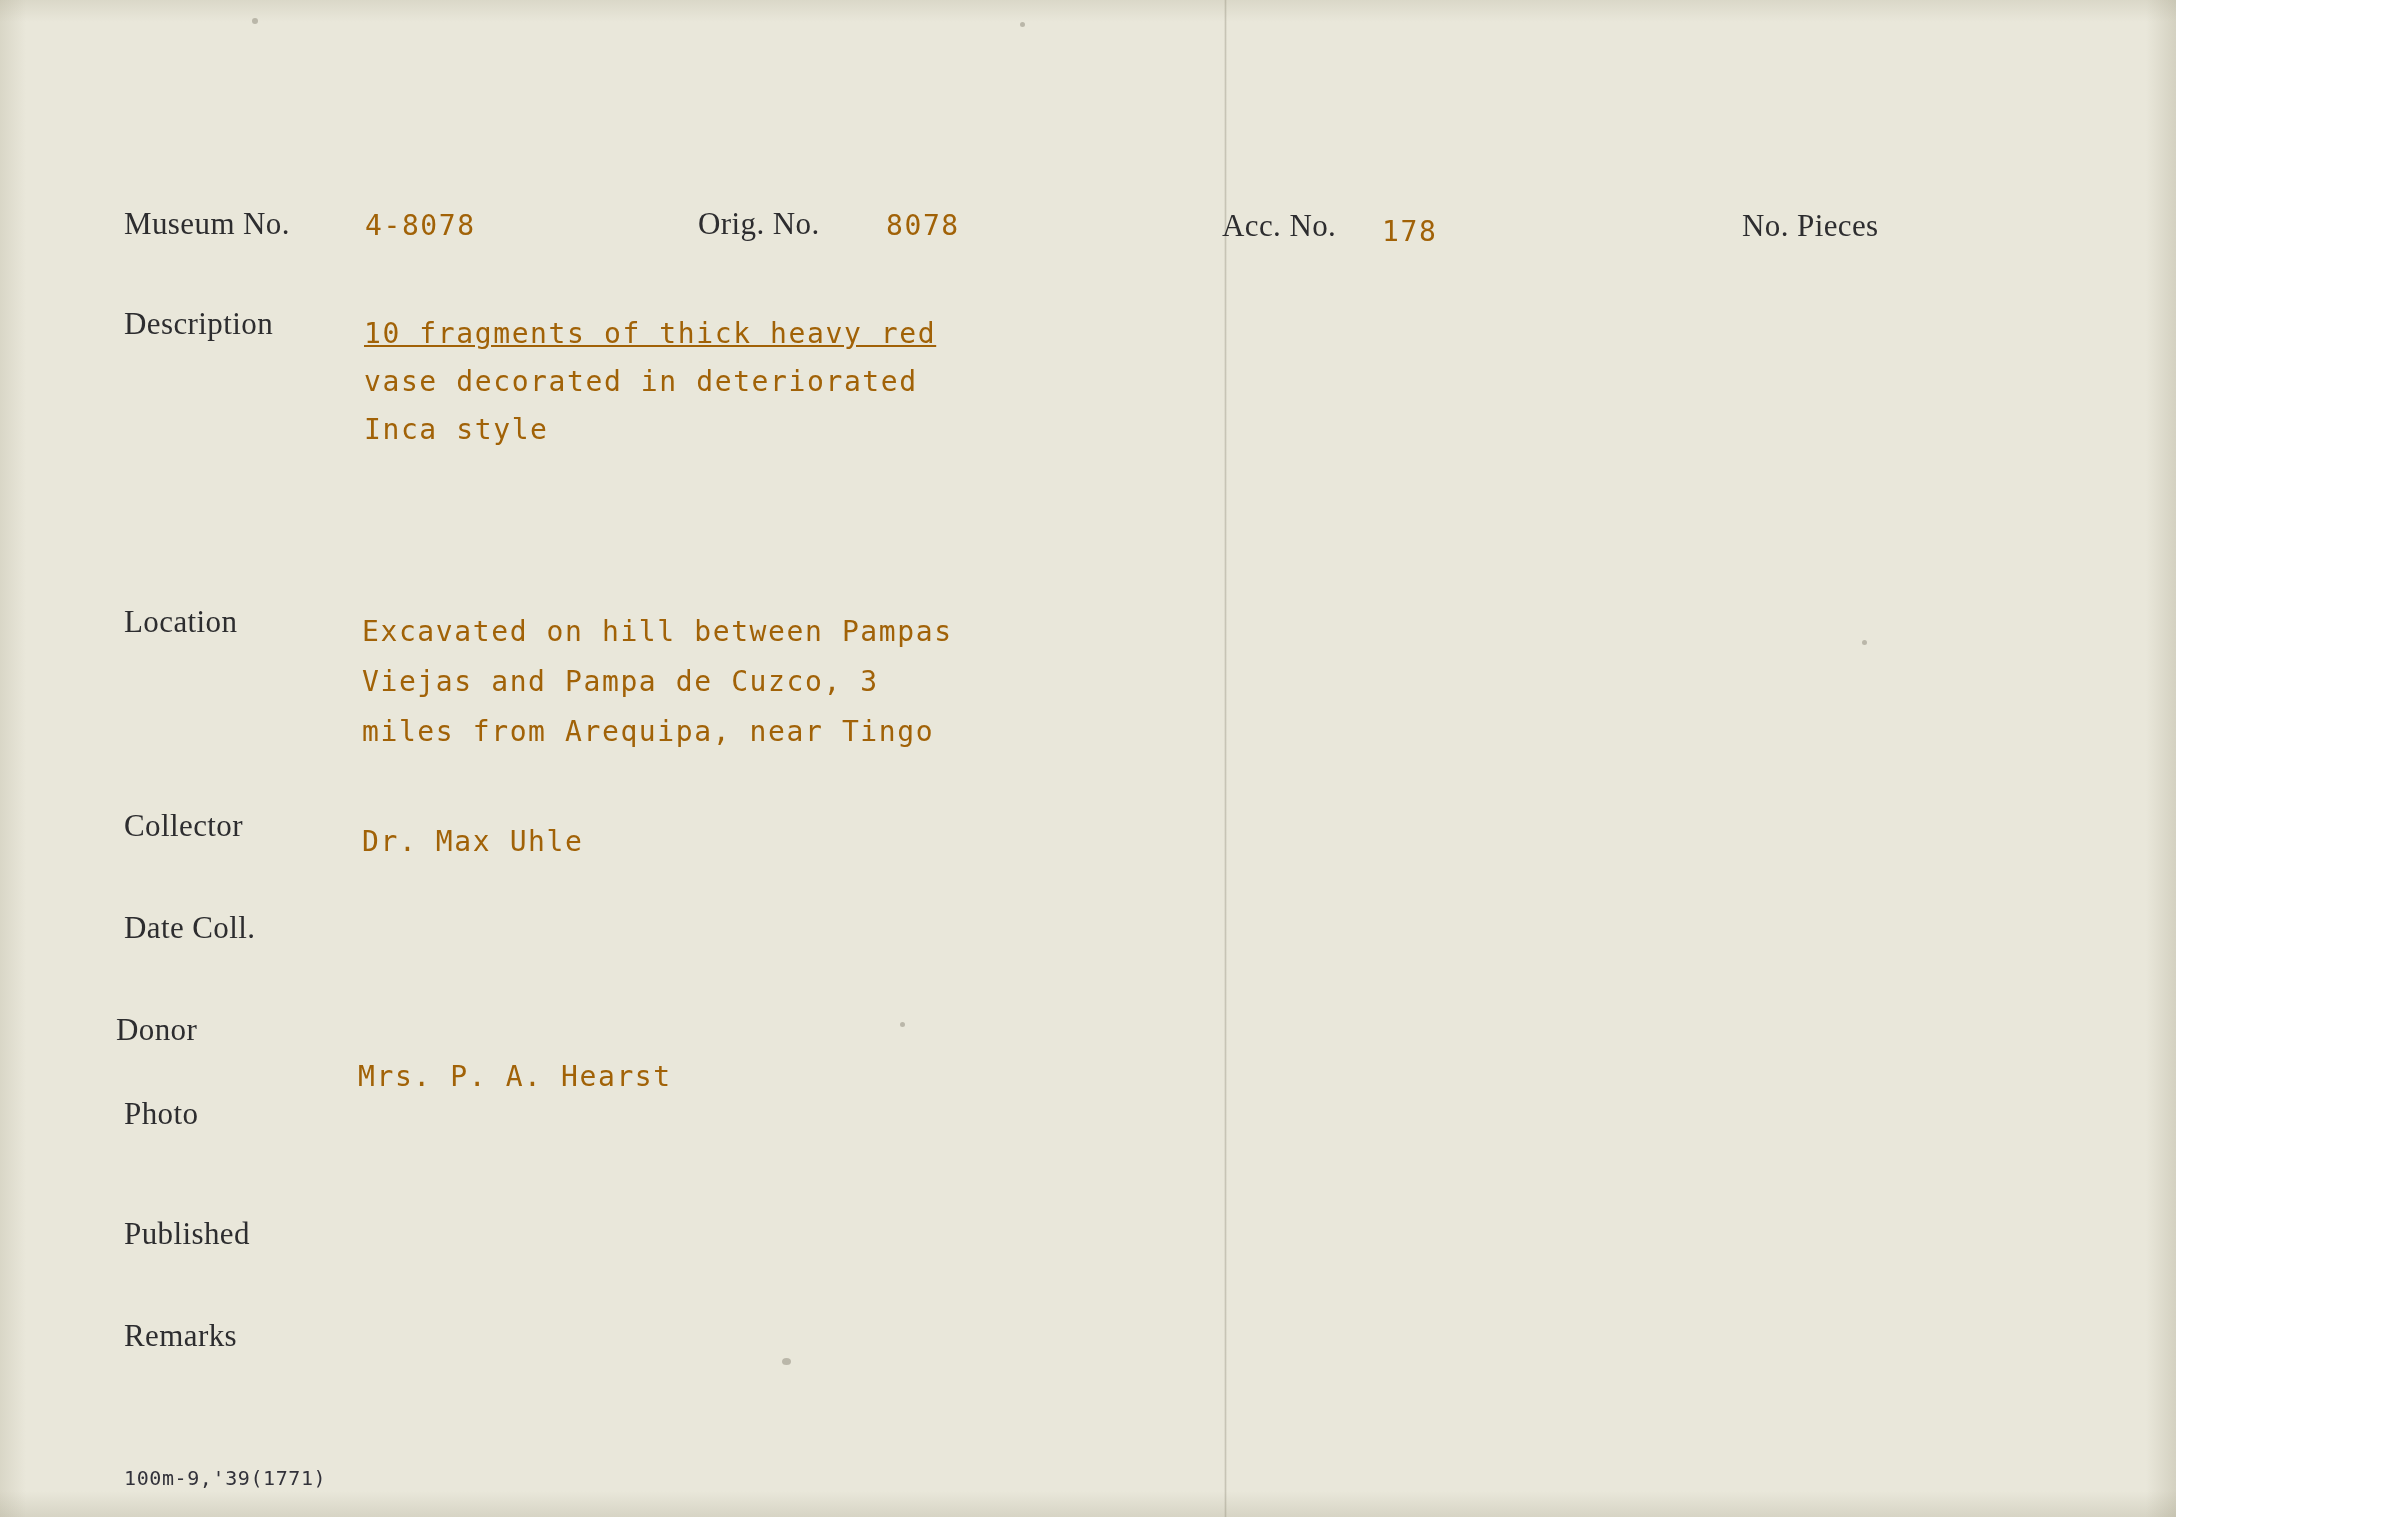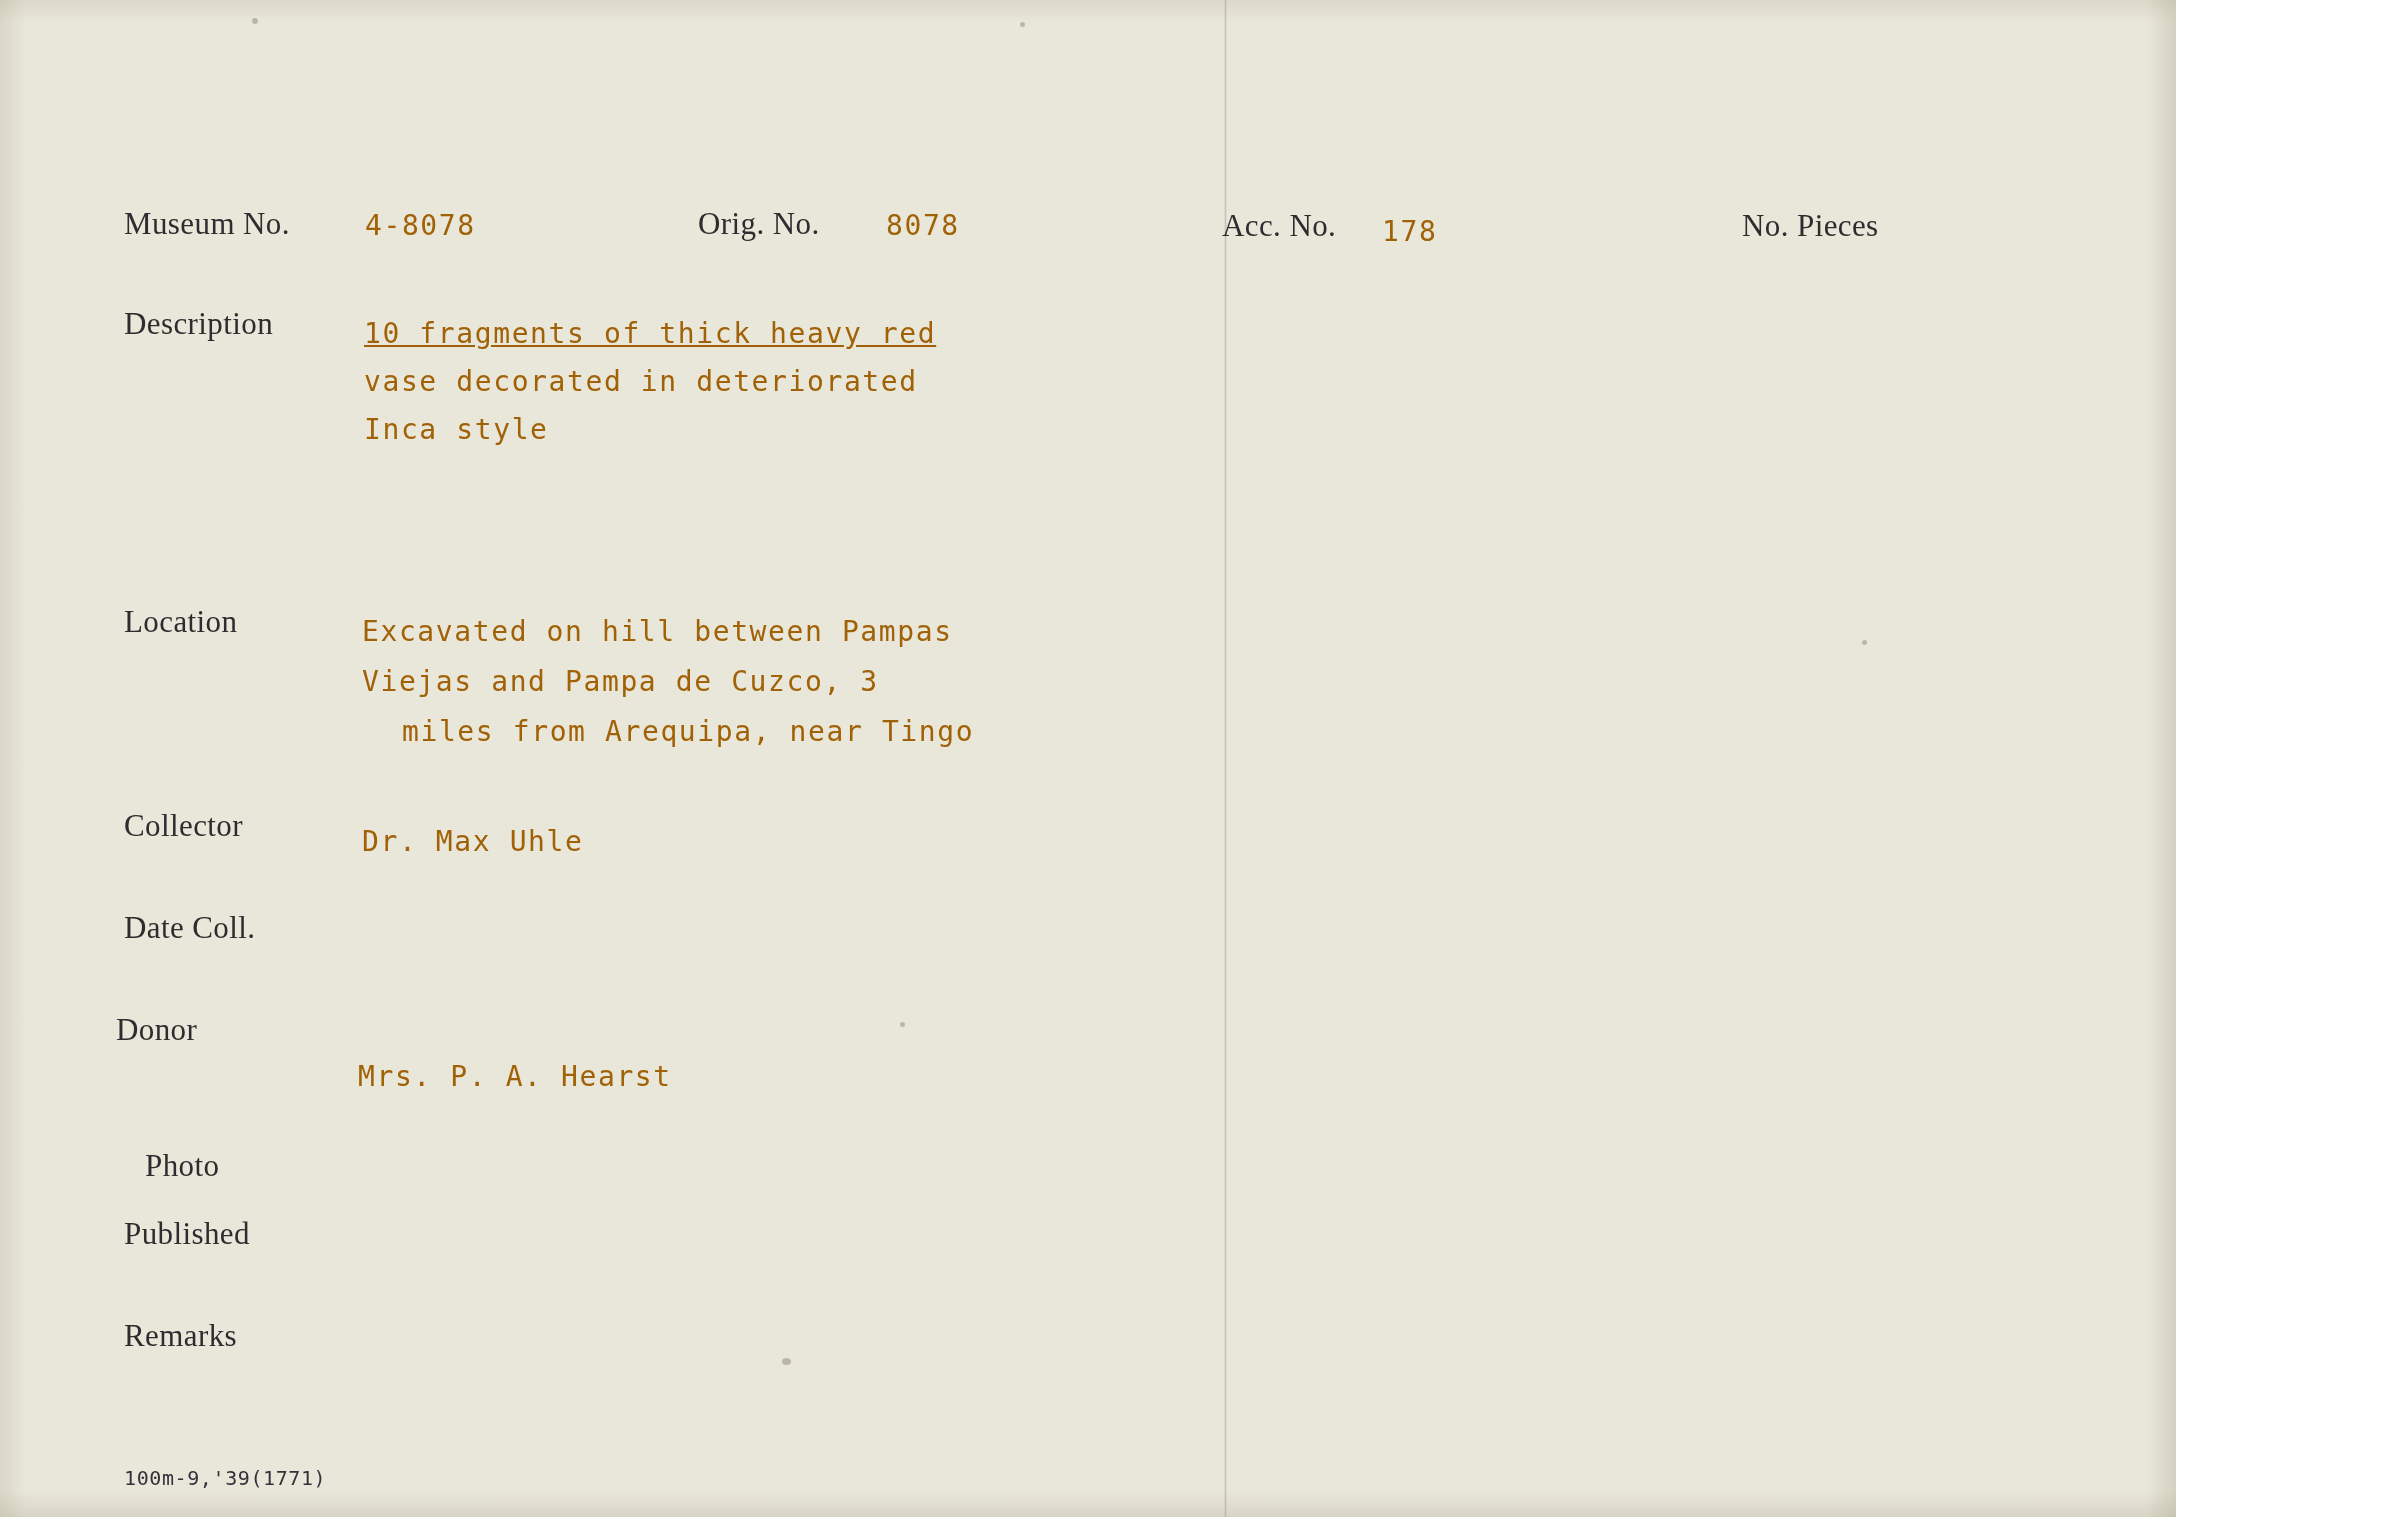--- a/index.html
+++ b/index.html
@@ -108,32 +108,32 @@
   <div class="typed" style="left:1960px; top:208px;"></div>
 
   <div class="label" style="left:124px; top:306px;">Description</div>
   <div class="typed" style="left:364px; top:310px;text-decoration:underline;">10 fragments of thick heavy red</div>
   <div class="typed" style="left:364px; top:358px;">vase decorated in deteriorated</div>
   <div class="typed" style="left:364px; top:406px;">Inca style</div>
 
   <div class="label" style="left:124px; top:604px;">Location</div>
   <div class="typed" style="left:362px; top:608px;">Excavated on hill between Pampas</div>
   <div class="typed" style="left:362px; top:658px;">Viejas and Pampa de Cuzco, 3</div>
-  <div class="typed" style="left:362px; top:708px;margin-left:40px;">miles from Arequipa, near Tingo</div>
+  <div class="typed" style="left:362px; top:708px;">miles from Arequipa, near Tingo</div>
 
   <div class="label" style="left:124px; top:808px;">Collector</div>
   <div class="typed" style="left:362px; top:818px;">Dr. Max Uhle</div>
 
   <div class="label" style="left:124px; top:910px;">Date Coll.</div>
   <div class="typed" style="left:362px; top:910px;"></div>
 
   <div class="label" style="left:116px; top:1012px;">Donor</div>
   <div class="typed" style="left:358px; top:1024px;margin-top:29px;">Mrs. P. A. Hearst</div>
 
-  <div class="label" style="left:124px; top:1148px;margin-left:21px;">Photo</div>
+  <div class="label" style="left:124px; top:1096px;">Photo</div>
   <div class="typed" style="left:362px; top:1114px;"></div>
 
   <div class="label" style="left:124px; top:1216px;">Published</div>
   <div class="typed" style="left:362px; top:1216px;"></div>
 
   <div class="label" style="left:124px; top:1318px;">Remarks</div>
   <div class="typed" style="left:362px; top:1318px;"></div>
 
   <div class="footer">100m-9,'39(1771)</div>
 

